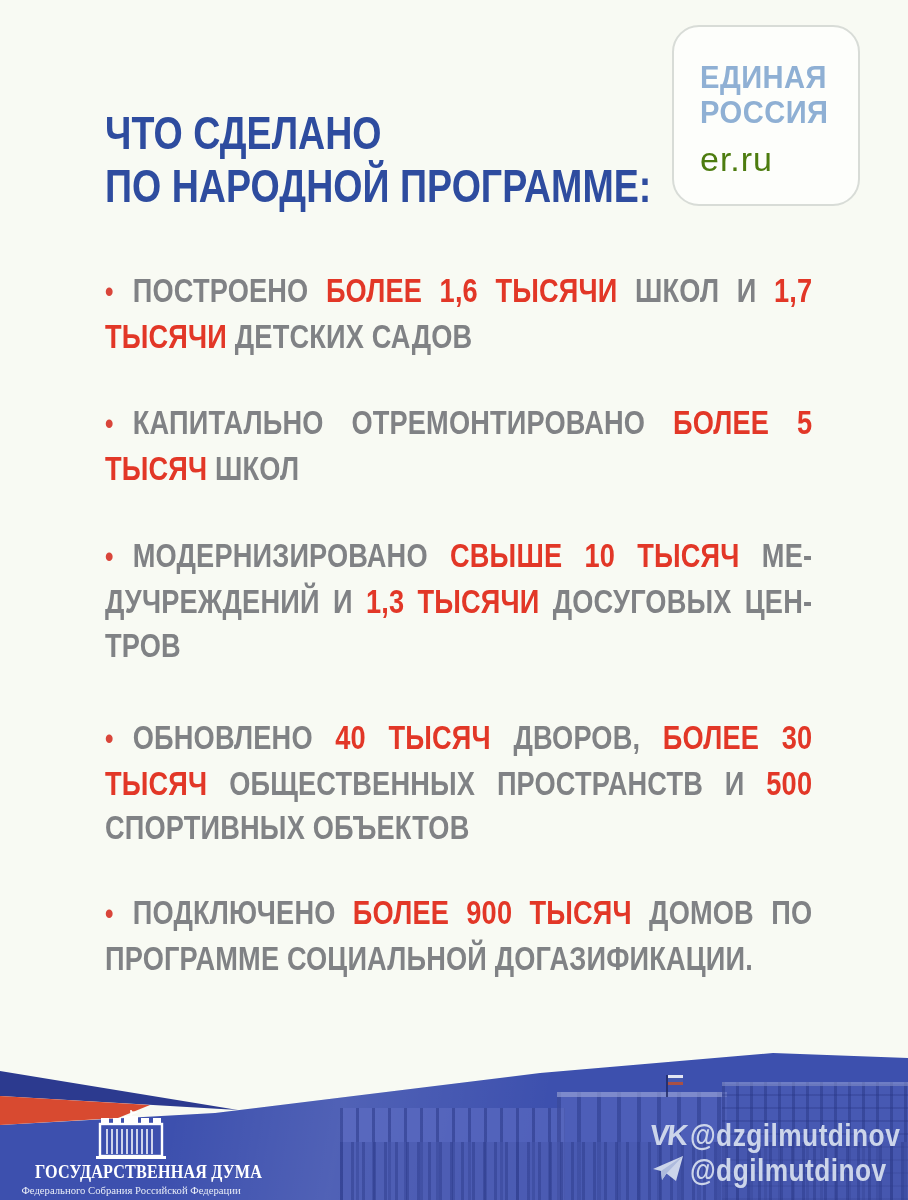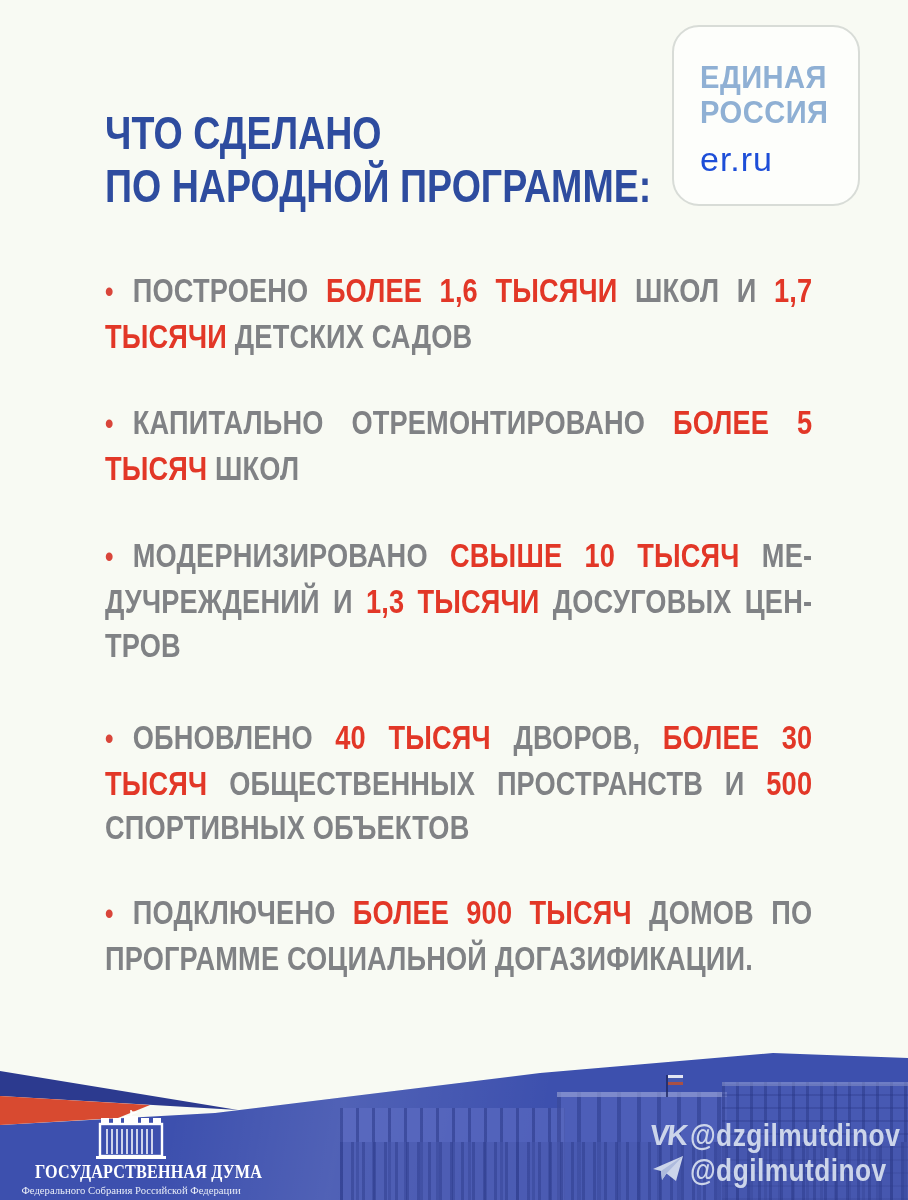--- a/index.html
+++ b/index.html
@@ -15,21 +15,21 @@
     background:#fdfefb; border:2px solid #d8dcd7; border-radius:27px;
     box-sizing:border-box;
   }
   .er-badge .er-name{
     position:absolute; left:26px; top:33px;
     font-weight:700; font-size:31px; line-height:35px; letter-spacing:0.5px;
     color:#8fb0d4; transform:scaleX(0.94); transform-origin:0 0; white-space:nowrap;
   }
   .er-badge .er-url{
     position:absolute; left:26px; bottom:25px;
-    font-weight:400; font-size:34px; color:#1d4ed8; letter-spacing:1px;
+    font-weight:400; font-size:34px; color:#4d7c0f; letter-spacing:1px;
   }
   
   .title{
     position:absolute; left:105px; top:106px; width:700px;
     font-weight:700; font-size:47px; line-height:53px; color:#2e4c9f;
     transform:scaleX(0.8); transform-origin:0 0; white-space:nowrap;
   }
   
   .bullets{position:absolute; left:0; top:0; width:832px; height:1030px;}
   .bullet{

